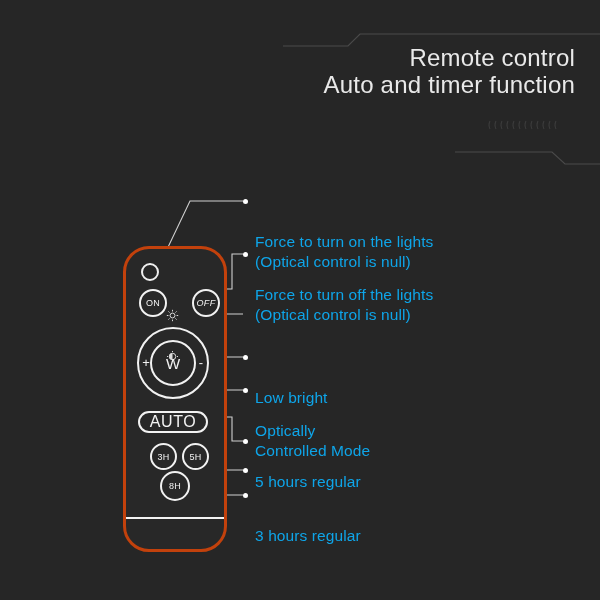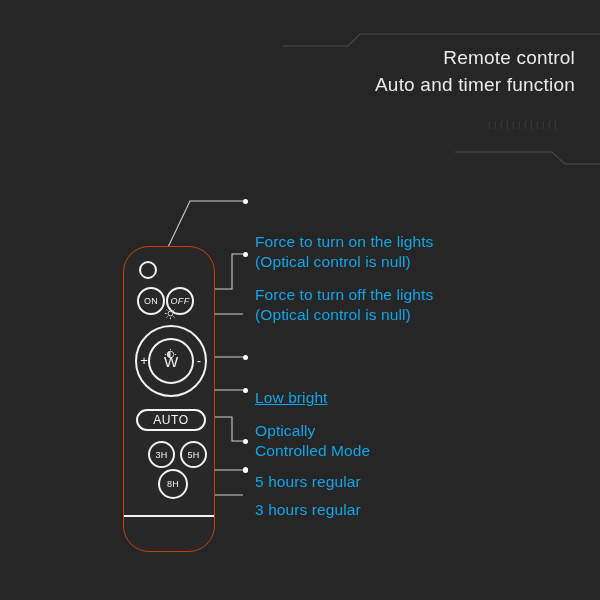--- a/index.html
+++ b/index.html
@@ -11,36 +11,36 @@
     position:relative;
   }
   #stage{position:absolute;inset:0;width:600px;height:600px;}
 
   
   .header{
     position:absolute;
     top:44px; right:25px;
     text-align:right;
     color:#e9e9e9;
-    font-size:19px;
+    font-size:24px;
     line-height:27px;
     letter-spacing:.2px;
     font-weight:400;
     white-space:nowrap;
   }
 
   
   .deco{position:absolute;left:0;top:0;width:600px;height:600px;pointer-events:none;}
 
   
   .remote{
     position:absolute;
     left:123px; top:246px;
-    width:92px; height:306px;
-    border:1px solid #c2410c;
+    width:104px; height:306px;
+    border:3px solid #c2410c;
     border-radius:26px;
     background:#282828;
     box-sizing:border-box;
   }
   .remote-divider{
     position:absolute;
     left:0; right:0; top:268px;
     height:0;
     border-top:2.5px solid #f2f2f2;
   }
@@ -55,21 +55,21 @@
   .btn-round{
     position:absolute;
     border:2px solid #f2f2f2;
     border-radius:50%;
     box-sizing:border-box;
     color:#f2f2f2;
     display:flex;align-items:center;justify-content:center;
     font-size:9px;letter-spacing:.3px;
   }
   .btn-on {left:13px;  top:40px; width:28px;height:28px;}
-  .btn-off{left:42px;  top:40px; width:28px;height:28px;font-style:italic;}
+  .btn-off{left:66px;  top:40px; width:28px;height:28px;font-style:italic;}
 
   
   .pad-outer{
     position:absolute;
     left:11px; top:78px;
     width:72px;height:72px;
     border:2px solid #f2f2f2;
     border-radius:50%;
     box-sizing:border-box;
   }
@@ -102,21 +102,21 @@
 
   .btn-auto{
     position:absolute;
     left:12px; top:162px;
     width:70px;height:22px;
     border:2px solid #f2f2f2;
     border-radius:11px;
     box-sizing:border-box;
     color:#f2f2f2;
     display:flex;align-items:center;justify-content:center;
-    font-size:12px;letter-spacing:.6px;
+    font-size:16px;letter-spacing:.6px;
   }
   .btn-3h{left:24px; top:194px; width:27px;height:27px;}
   .btn-5h{left:56px; top:194px; width:27px;height:27px;}
   .btn-8h{left:34px; top:222px; width:30px;height:30px;}
 
   
   .ann{
     position:absolute;
     color:#0ea5e9;
     font-size:15.5px;
@@ -234,38 +234,38 @@
 (Optical control is null)</span>
   </div>
 
   <div class="ann" style="left:255px;top:245px;">
     <span class="dot"></span>
     <span>Force to turn off the lights
 (Optical control is null)</span>
   </div>
 
 
-  <div class="ann" style="left:255px;top:348px;text-decoration:underline;">
+  <div class="ann" style="left:255px;top:348px;">
     <span class="dot"></span>
     <span>Low bright</span>
   </div>
 
   <div class="ann" style="left:255px;top:381px;">
     <span class="dot"></span>
     <span>Optically
 Controlled Mode</span>
   </div>
 
   <div class="ann" style="left:255px;top:432px;">
     <span class="dot"></span>
     <span>5 hours regular</span>
   </div>
 
   <div class="ann" style="left:255px;top:461px;">
     <span class="dot"></span>
   </div>
 
-  <div class="ann" style="left:255px;top:460px;">
+  <div class="ann" style="left:255px;top:486px;">
     <span class="dot"></span>
     <span>3 hours regular</span>
   </div>
 
 </div>
 
 </body></html>

